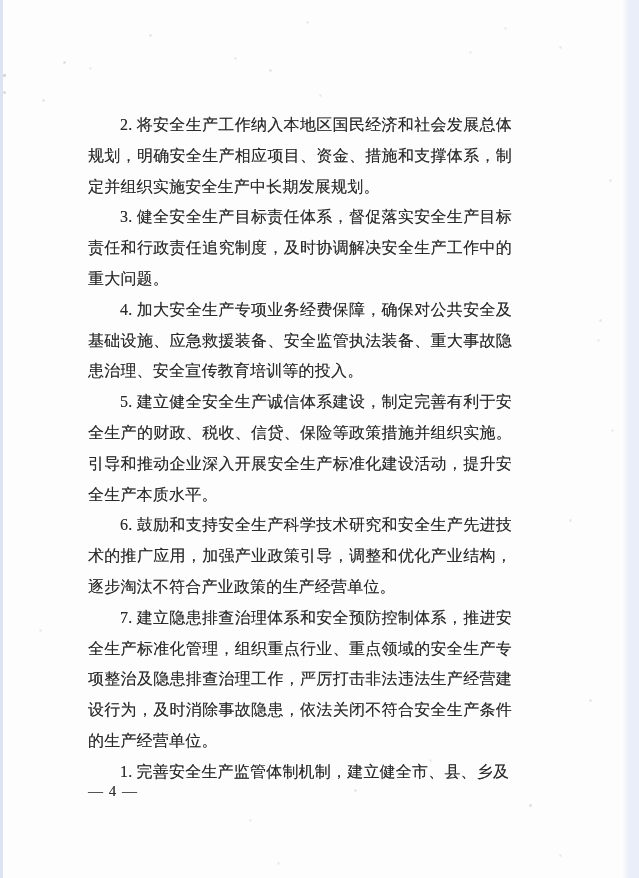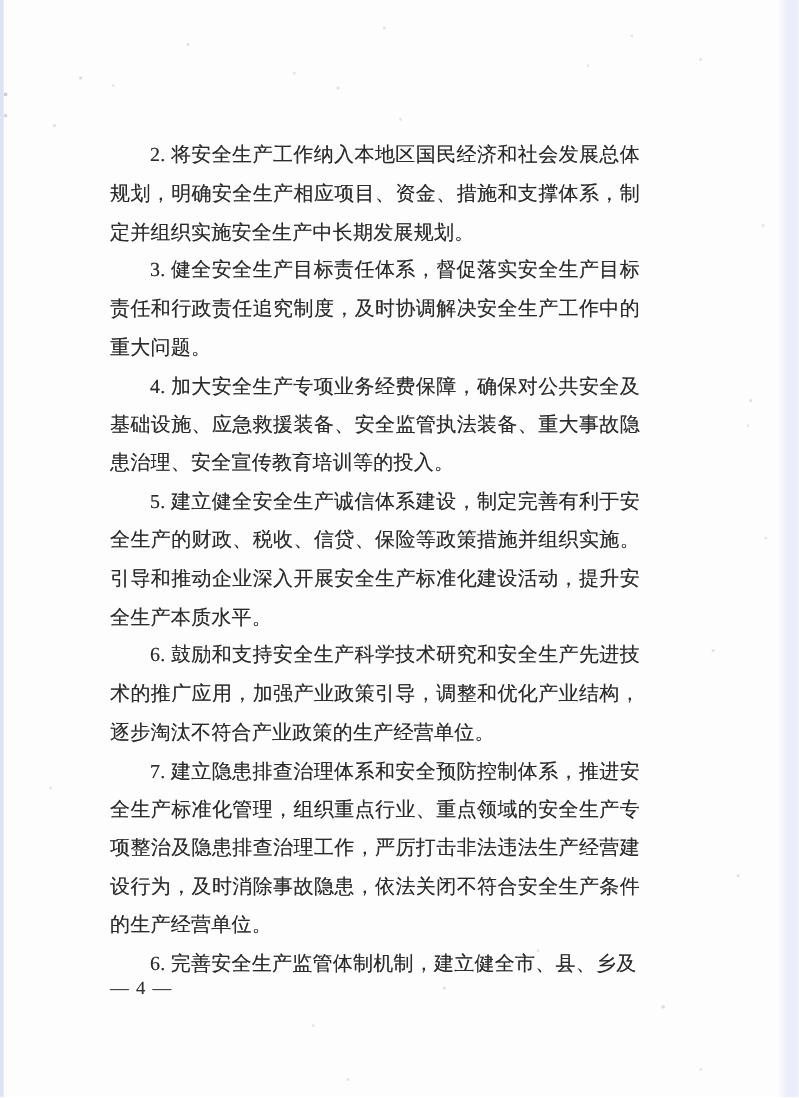--- a/index.html
+++ b/index.html
@@ -101,18 +101,18 @@
   <div class="edge-strip-right"></div>
   <div class="speckles"></div>
 
   <div class="text-block">
     <p class="para">2. 将安全生产工作纳入本地区国民经济和社会发展总体规划，明确安全生产相应项目、资金、措施和支撑体系，制定并组织实施安全生产中长期发展规划。</p>
     <p class="para">3. 健全安全生产目标责任体系，督促落实安全生产目标责任和行政责任追究制度，及时协调解决安全生产工作中的重大问题。</p>
     <p class="para">4. 加大安全生产专项业务经费保障，确保对公共安全及基础设施、应急救援装备、安全监管执法装备、重大事故隐患治理、安全宣传教育培训等的投入。</p>
     <p class="para">5. 建立健全安全生产诚信体系建设，制定完善有利于安全生产的财政、税收、信贷、保险等政策措施并组织实施。引导和推动企业深入开展安全生产标准化建设活动，提升安全生产本质水平。</p>
     <p class="para">6. 鼓励和支持安全生产科学技术研究和安全生产先进技术的推广应用，加强产业政策引导，调整和优化产业结构，逐步淘汰不符合产业政策的生产经营单位。</p>
     <p class="para">7. 建立隐患排查治理体系和安全预防控制体系，推进安全生产标准化管理，组织重点行业、重点领域的安全生产专项整治及隐患排查治理工作，严厉打击非法违法生产经营建设行为，及时消除事故隐患，依法关闭不符合安全生产条件的生产经营单位。</p>
-    <p class="para">6. 完善安全生产监管体制机制，建立健全市、县、乡及</p>
+    <p class="para">1. 完善安全生产监管体制机制，建立健全市、县、乡及</p>
   </div>
 
   <div class="page-number">— 4 —</div>
 
 </div>
 
 </body></html>

